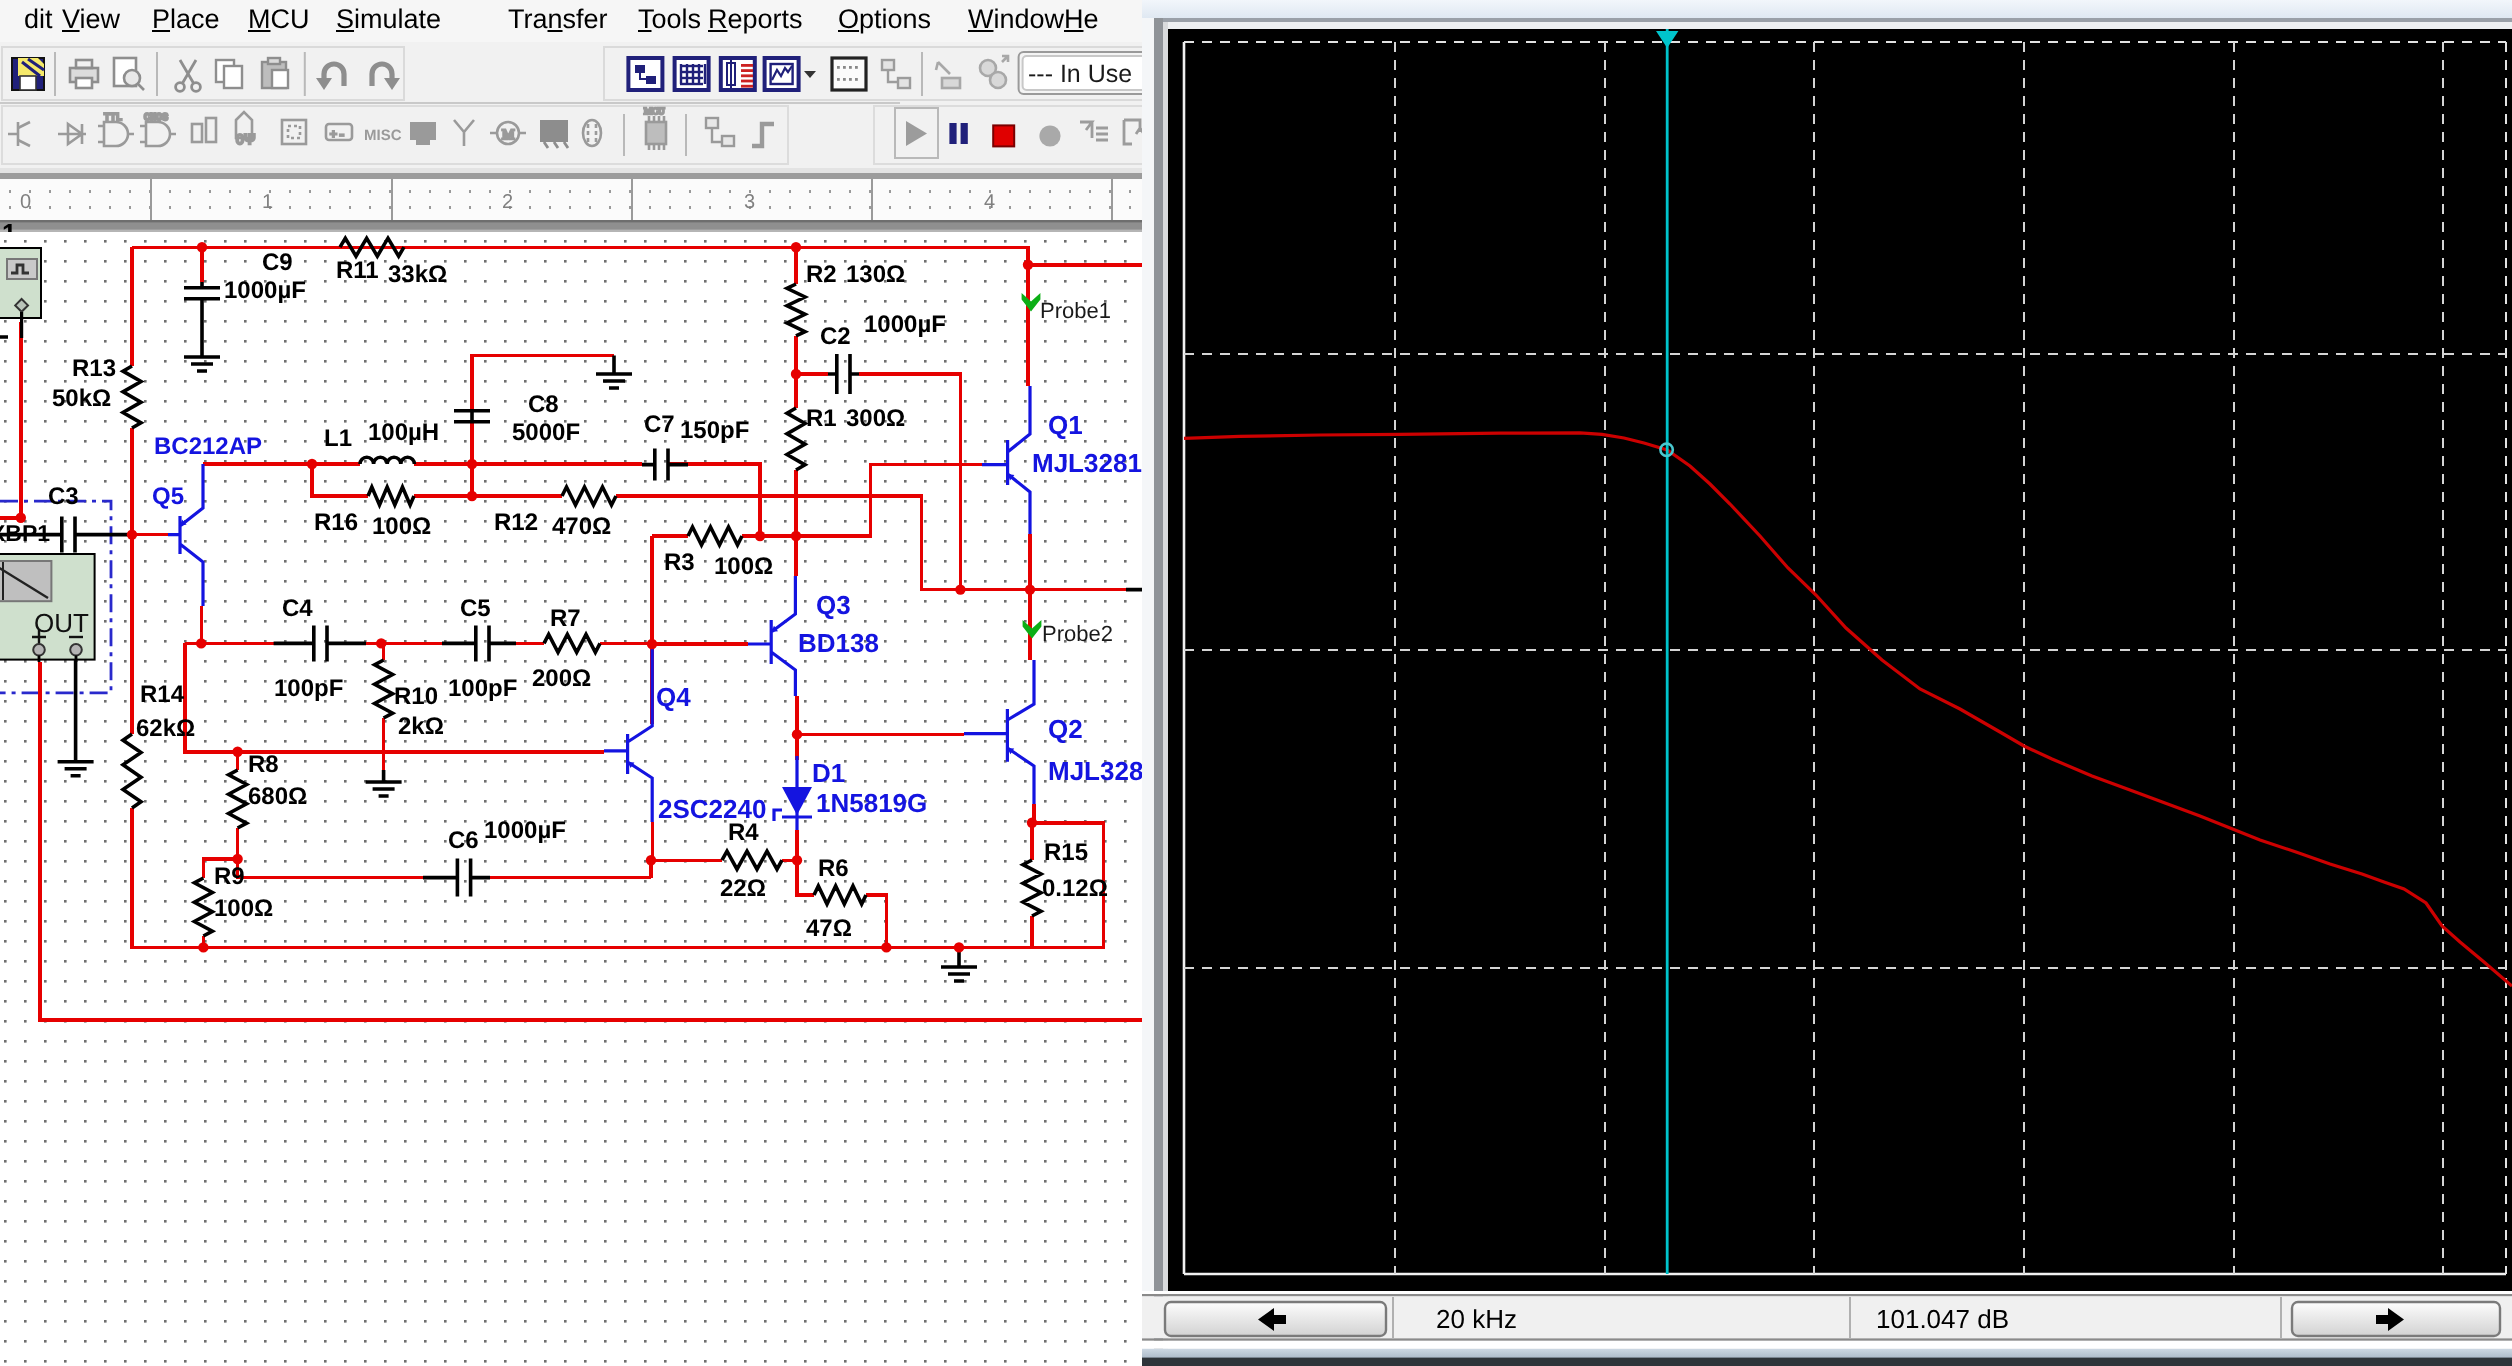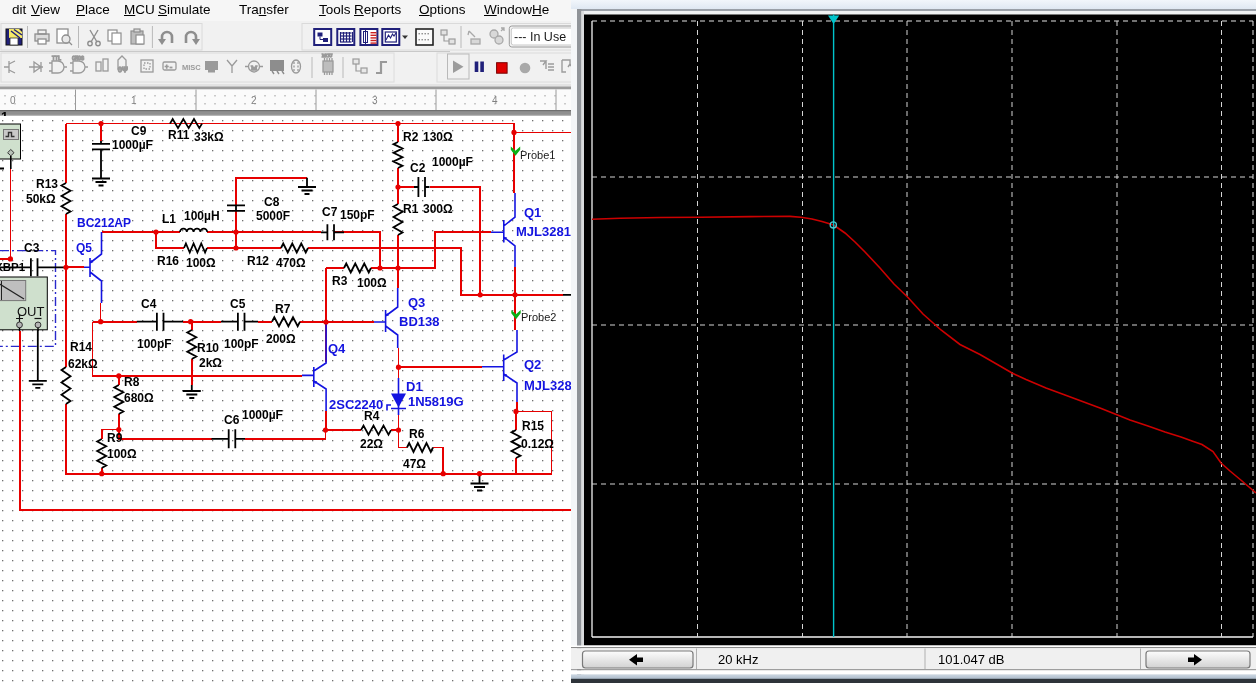--- a/index.html
+++ b/index.html
@@ -4,22 +4,22 @@
 html,body{margin:0;padding:0;width:1256px;height:683px;overflow:hidden;background:#fff;}
 #menu{position:absolute;left:0;top:0;width:1256px;height:21px;background:#f6f6f6;
  border-bottom:1px solid #d0d0d0;font-family:"Liberation Sans",sans-serif;font-size:13.5px;color:#000;}
 </style></head>
 <body>
 <div id="menu">
 <span style="position:absolute;left:12px;top:2px">dit</span>
 <span style="position:absolute;left:31px;top:2px"><u>V</u>iew</span>
 <span style="position:absolute;left:76px;top:2px"><u>P</u>lace</span>
 <span style="position:absolute;left:124px;top:2px"><u>M</u>CU</span>
-<span style="position:absolute;left:158px;top:2px"><u>S</u>imulate</span>
-<span style="position:absolute;left:239px;top:2px">Tra<u>n</u>sfer</span>
+<span style="position:absolute;left:168px;top:2px"><u>S</u>imulate</span>
+<span style="position:absolute;left:254px;top:2px">Tra<u>n</u>sfer</span>
 <span style="position:absolute;left:319px;top:2px"><u>T</u>ools</span>
 <span style="position:absolute;left:354px;top:2px"><u>R</u>eports</span>
 <span style="position:absolute;left:419px;top:2px"><u>O</u>ptions</span>
 <span style="position:absolute;left:484px;top:2px"><u>W</u>indow</span>
 <span style="position:absolute;left:532px;top:2px"><u>H</u>e</span>
 </div>
 <svg id="tbar" style="position:absolute;left:0;top:21px" width="578" height="95" viewBox="0 21 578 95" xmlns="http://www.w3.org/2000/svg">
 <rect x="0" y="21" width="578" height="95" fill="#f1f1f1"></rect>
 <rect x="1" y="23.5" width="201" height="26.5" fill="none" stroke="#dadada" stroke-width="1"></rect>
 <rect x="302" y="23.5" width="276" height="26.5" fill="none" stroke="#dadada" stroke-width="1"></rect>

